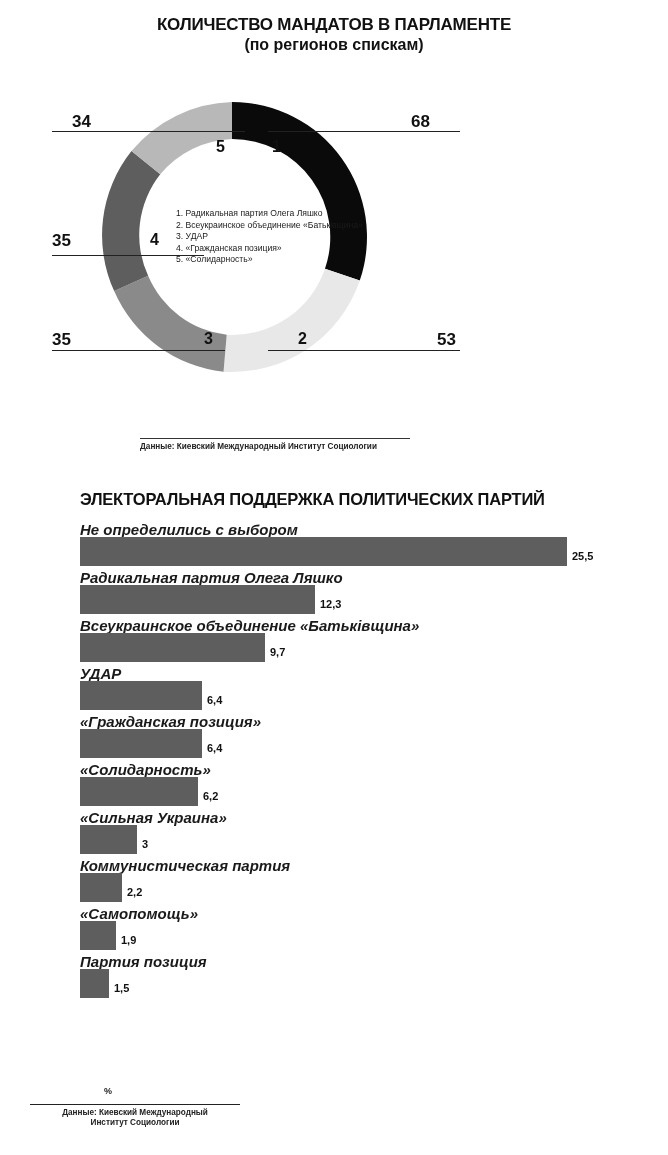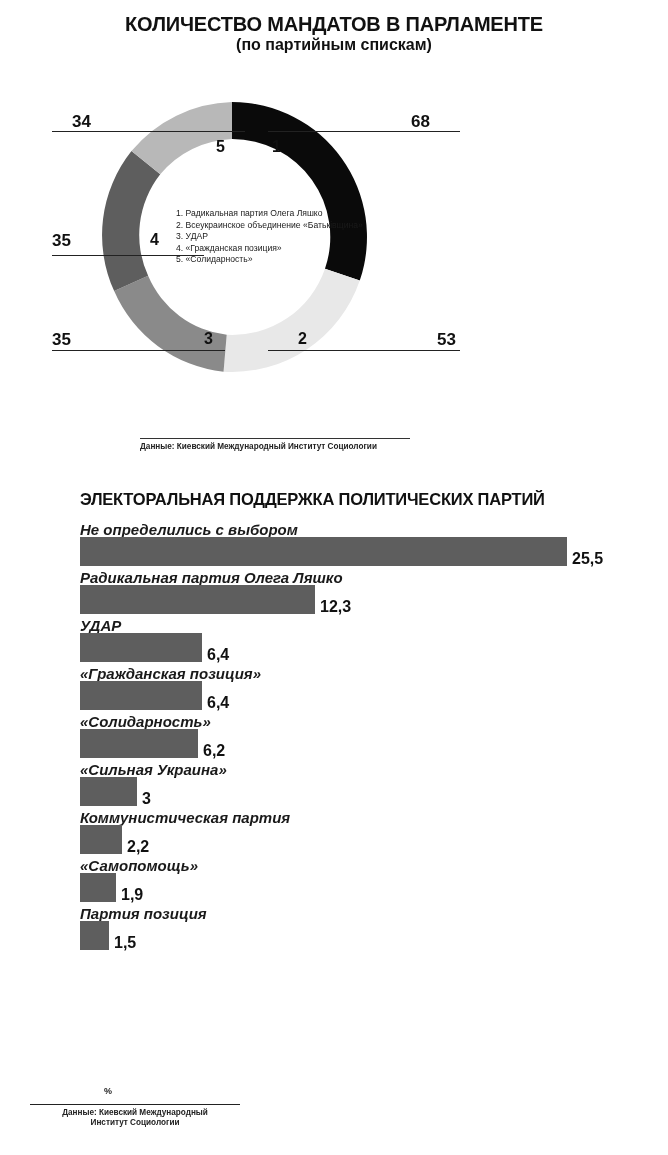--- a/index.html
+++ b/index.html
@@ -23,21 +23,21 @@
     width: 668px;
     height: 470px;
   }
   #donut-title-block {
     position: absolute;
     left: 0; top: 14px;
     width: 668px;
     text-align: center;
   }
   .h-main {
-    font-size: 20px;
+    font-size: 17px;
     font-weight: bold;
     letter-spacing: -0.2px;
     line-height: 21px;
     margin: 0;
     color: #111;
   }
   .h-sub {
     font-size: 16px;
     font-weight: bold;
     line-height: 20px;
@@ -143,21 +143,21 @@
   }
   .bar-shape {
     position: absolute;
     left: 0; top: 13px;
     height: 29px;
     background: #5e5e5e;
   }
   .bar-value {
     position: absolute;
     top: 26px;
-    font-size: 16px;
+    font-size: 11px;
     font-weight: bold;
     color: #111;
     white-space: nowrap;
   }
   #bar-axis-unit {
     position: absolute;
     left: 104px;
     top: 604px;
     font-size: 9px;
     font-weight: bold;
@@ -182,21 +182,21 @@
     text-align: center;
   }
 </style>
 </head>
 <body>
 
 <div id="donut-section">
 
   <div id="donut-title-block">
     <p class="h-main">КОЛИЧЕСТВО МАНДАТОВ В ПАРЛАМЕНТЕ</p>
-    <p class="h-sub">(по партийным спискам)</p>
+    <p class="h-sub">(по регионов спискам)</p>
   </div>
 
   <div id="donut-wrap">
 
     <svg id="donut-svg" width="668" height="470" viewBox="0 0 668 470">
 
       <path fill="#0a0a0a" d="M 232 102 A 135 135 0 0 1 359.76 280.58 L 324.98 268.78 A 98 98 0 0 0 232 139 Z"></path>
 
       <path fill="#e8e8e8" d="M 359.76 280.58 A 135 135 0 0 1 223.55 371.71 L 226.71 334.84 A 98 98 0 0 0 324.98 268.78 Z"></path>
 
@@ -251,20 +251,25 @@
       <div class="bar-shape" style="width:487px;"></div>
       <div class="bar-value" style="left:492px;">25,5</div>
     </div>
 
     <div class="bar-row">
       <div class="bar-label">Радикальная партия Олега Ляшко</div>
       <div class="bar-shape" style="width:235px;"></div>
       <div class="bar-value" style="left:240px;">12,3</div>
     </div>
 
+    <div class="bar-row">
+      <div class="bar-label">Всеукраинское объединение «Батьківщина»</div>
+      <div class="bar-shape" style="width:185px;"></div>
+      <div class="bar-value" style="left:190px;">9,7</div>
+    </div>
 
     <div class="bar-row">
       <div class="bar-label">УДАР</div>
       <div class="bar-shape" style="width:122px;"></div>
       <div class="bar-value" style="left:127px;">6,4</div>
     </div>
 
     <div class="bar-row">
       <div class="bar-label">«Гражданская позиция»</div>
       <div class="bar-shape" style="width:122px;"></div>

